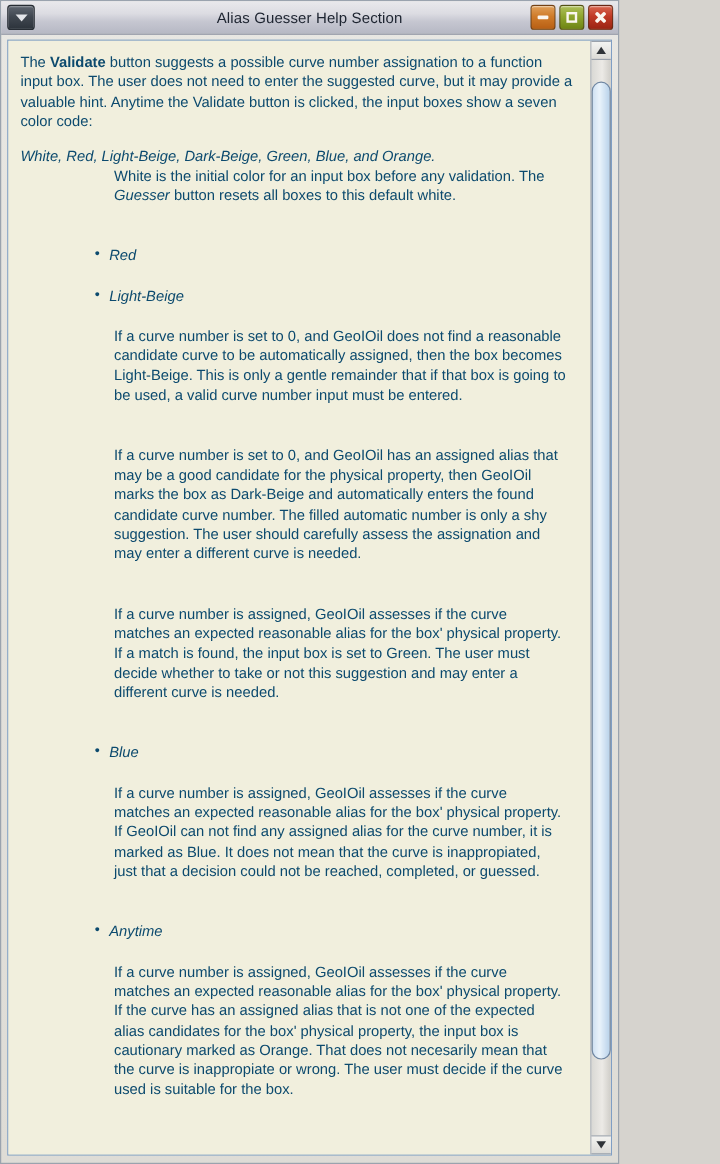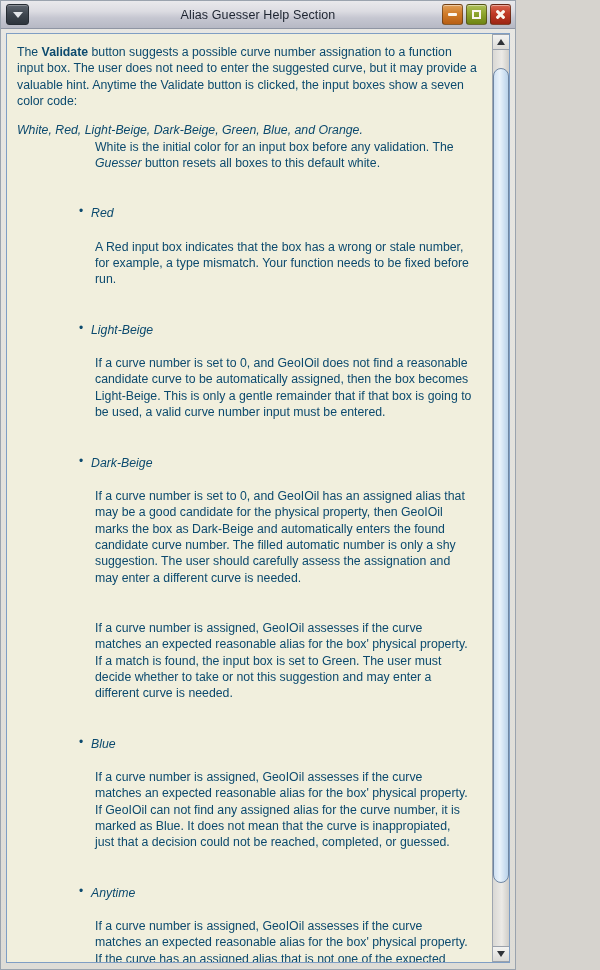--- a/index.html
+++ b/index.html
@@ -265,30 +265,28 @@
         <p class="para para-list">White, Red, Light-Beige, Dark-Beige, Green, Blue, and Orange.</p>
 
         <ul class="colorlist">
 
           <li>
             <div class="item-desc"><span>White is the initial color for an input box before any validation. The </span><span class="ital">Guesser</span><span> button resets all boxes to this default white.</span></div>
           </li>
 
           <li>
             <div class="item-term">Red</div>
-            <div class="item-desc">A Red input box indicates that the box has a wrong or stale number, for example, a type mismatch. Your function needs to be fixed before run.</div>
           </li>
 
           <li>
             <div class="item-term">Light-Beige</div>
             <div class="item-desc">If a curve number is set to 0, and GeoIOil does not find a reasonable candidate curve to be automatically assigned, then the box becomes Light-Beige. This is only a gentle remainder that if that box is going to be used, a valid curve number input must be entered.</div>
           </li>
 
           <li>
-            <div class="item-term">Dark-Beige</div>
             <div class="item-desc">If a curve number is set to 0, and GeoIOil has an assigned alias that may be a good candidate for the physical property, then GeoIOil marks the box as Dark-Beige and automatically enters the found candidate curve number. The filled automatic number is only a shy suggestion. The user should carefully assess the assignation and may enter a different curve is needed.</div>
           </li>
 
           <li>
             <div class="item-desc">If a curve number is assigned, GeoIOil assesses if the curve matches an expected reasonable alias for the box' physical property. If a match is found, the input box is set to Green. The user must decide whether to take or not this suggestion and may enter a different curve is needed.</div>
           </li>
 
           <li>
             <div class="item-term">Blue</div>
             <div class="item-desc">If a curve number is assigned, GeoIOil assesses if the curve matches an expected reasonable alias for the box' physical property. If GeoIOil can not find any assigned alias for the curve number, it is marked as Blue. It does not mean that the curve is inappropiated, just that a decision could not be reached, completed, or guessed.</div>

